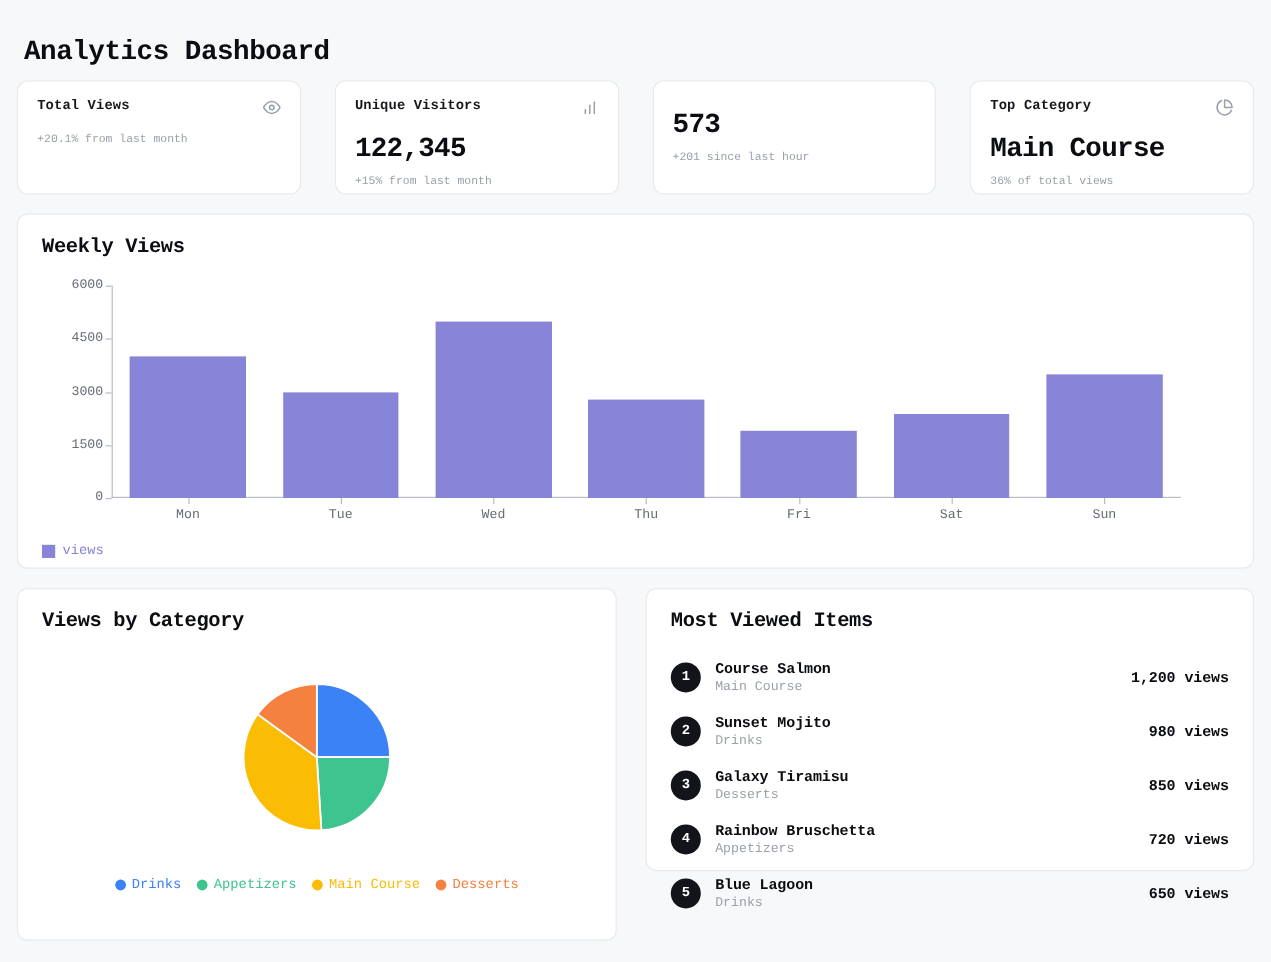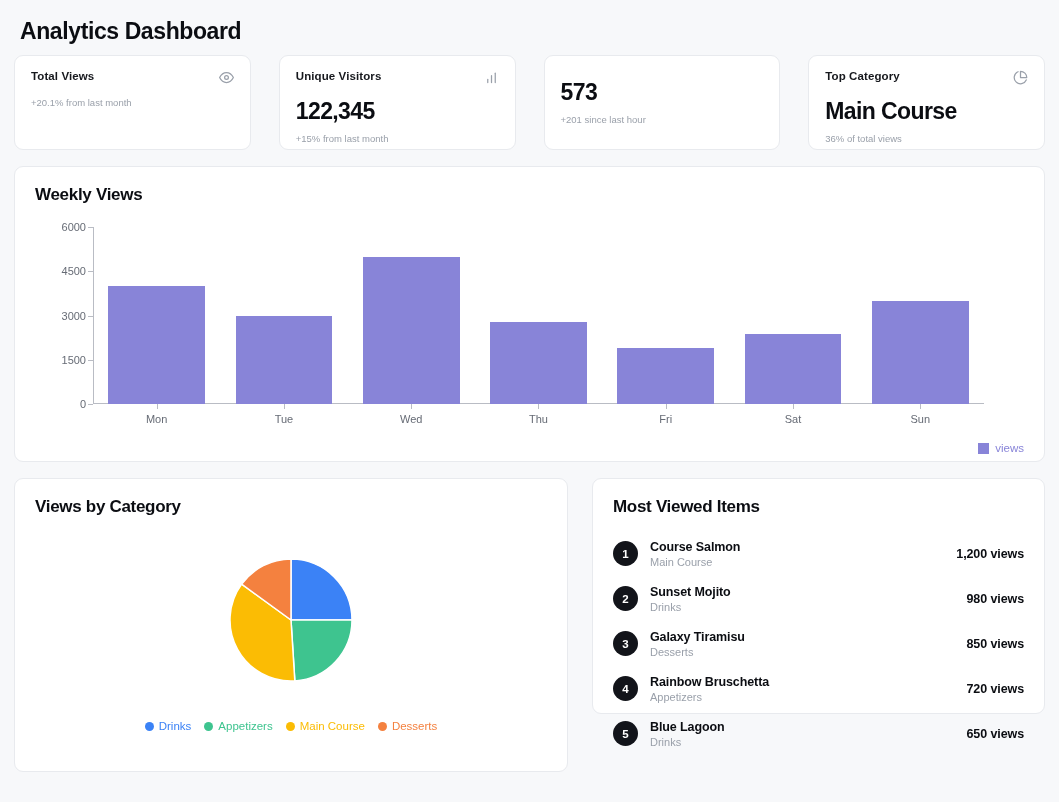--- a/index.html
+++ b/index.html
@@ -3,21 +3,21 @@
 <meta charset="utf-8">
 <style>
   * { box-sizing: border-box; margin: 0; padding: 0; }
   html, body {
     width: 1059px; height: 802px;
     background: #f7f8fa;
     font-family: "Liberation Sans", sans-serif;
     color: #0b0d12;
     overflow: hidden;
   }
-  .page { padding: 4px 14px; }
+  .page { padding: 16px 14px; font-family: Liberation Mono, monospace; }
 
   .page-title {
     font-size: 23px; font-weight: bold; letter-spacing: -0.4px;
     padding: 8px 0 0 6px; line-height: 38px;
   }
 
   
   .stat-row { display: flex; gap: 28px; margin-top: 5px; }
   .stat-card {
     flex: 1 1 0; background: #fff; border: 1px solid #e8eaee;
@@ -61,27 +61,27 @@
   .bar-slot { flex: 1 1 0; display: flex; flex-direction: column; align-items: center; height: 100%; justify-content: flex-end; }
   .bar { width: 76%; }
   .xtick {
     position: absolute; top: 100%; left: 0; right: 0; text-align: center;
     font-size: 11px; color: #666b75; padding-top: 9px;
   }
   .xtick::before {
     content: ""; position: absolute; left: 50%; top: 0; width: 1px; height: 5px;
     background: #b9bcc4;
   }
-  .legend-row { display: flex; justify-content: flex-end; align-items: center; gap: 6px; margin-top: 8px; }
+  .legend-row { display: flex; justify-content: flex-start; align-items: center; gap: 6px; margin-top: 8px; }
   .legend-swatch { width: 11px; height: 11px; display: inline-block; }
   .legend-text { font-size: 11.5px; }
 
   
   .bottom-row { display: flex; gap: 24px; margin-top: 16px; }
-  .cat-panel { width: 554px; padding: 18px 20px; height: 294px; }
+  .cat-panel { width: 500px; padding: 18px 20px; height: 294px; }
   .items-panel { flex: 1 1 0; padding: 18px 20px; height: 236px; }
 
   
   .pie-wrap { display: flex; flex-direction: column; align-items: center; justify-content: center; height: 230px; }
   .pie-legend { display: flex; gap: 13px; align-items: center; justify-content: center; margin-top: 8px; }
   .pie-legend-item { display: flex; align-items: center; gap: 5px; font-size: 11.5px; }
   .pie-dot { width: 9px; height: 9px; border-radius: 50%; display: inline-block; }
 
   
   .items-list { margin-top: 14px; }

